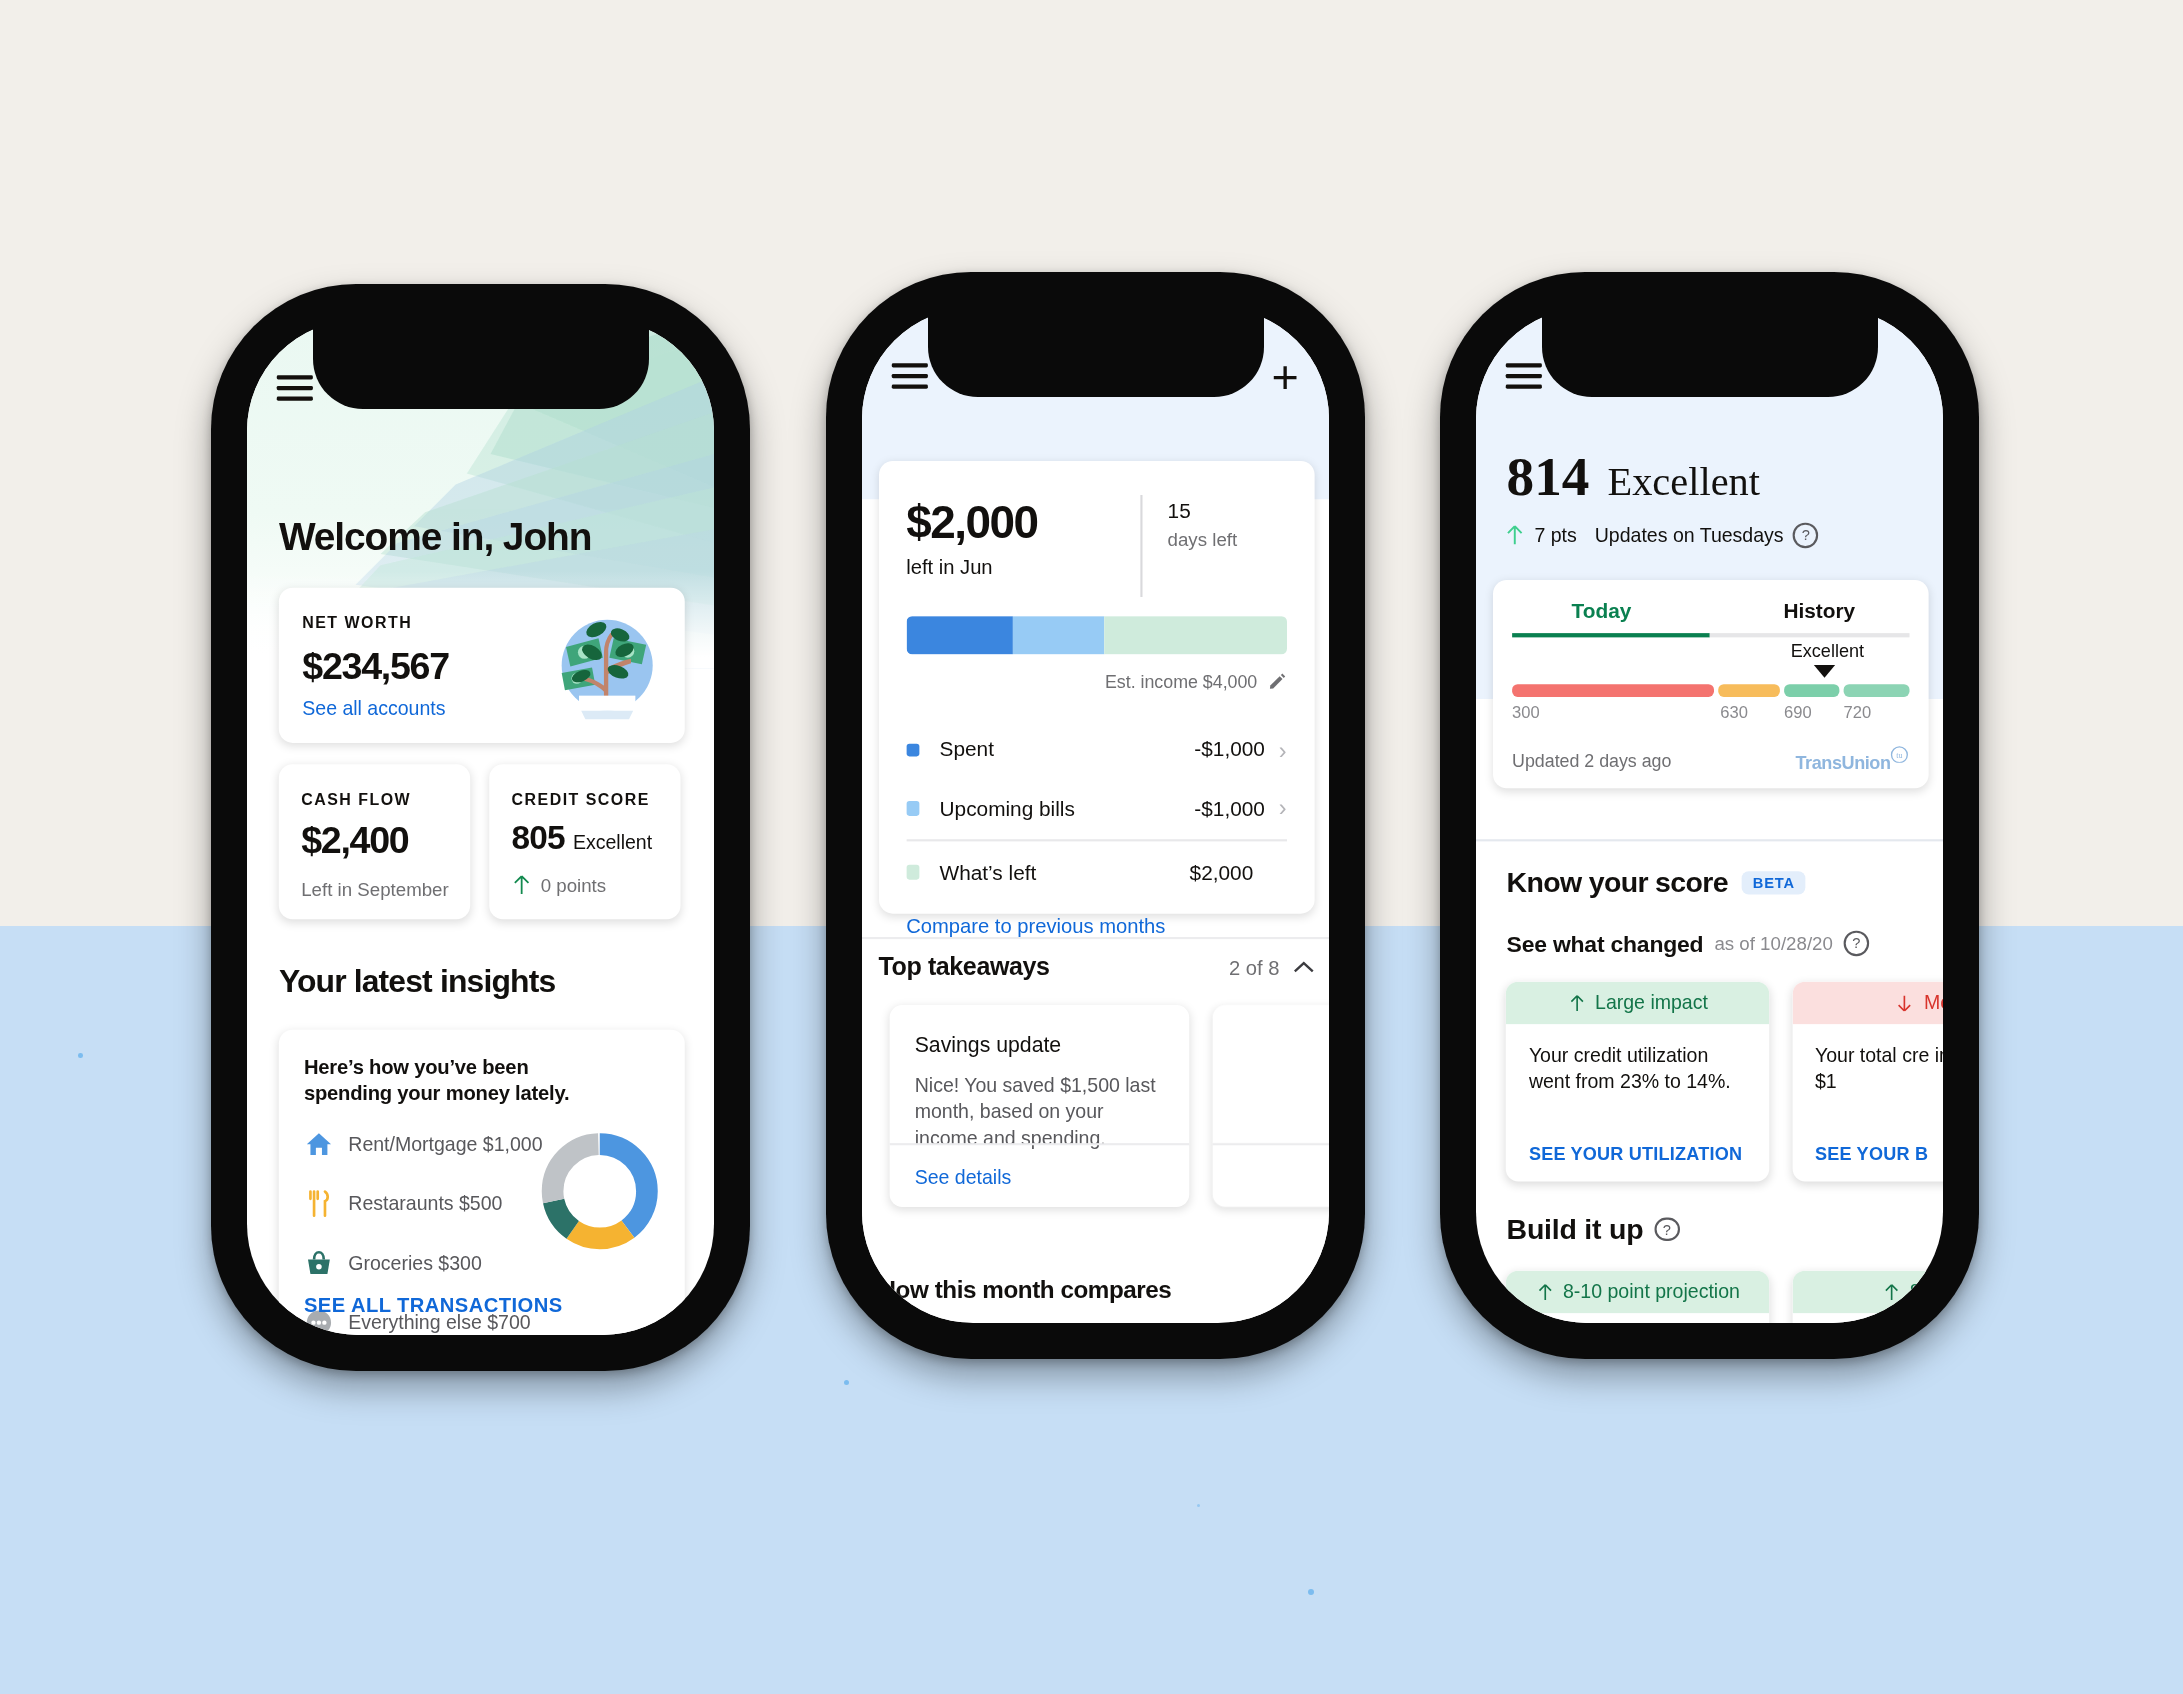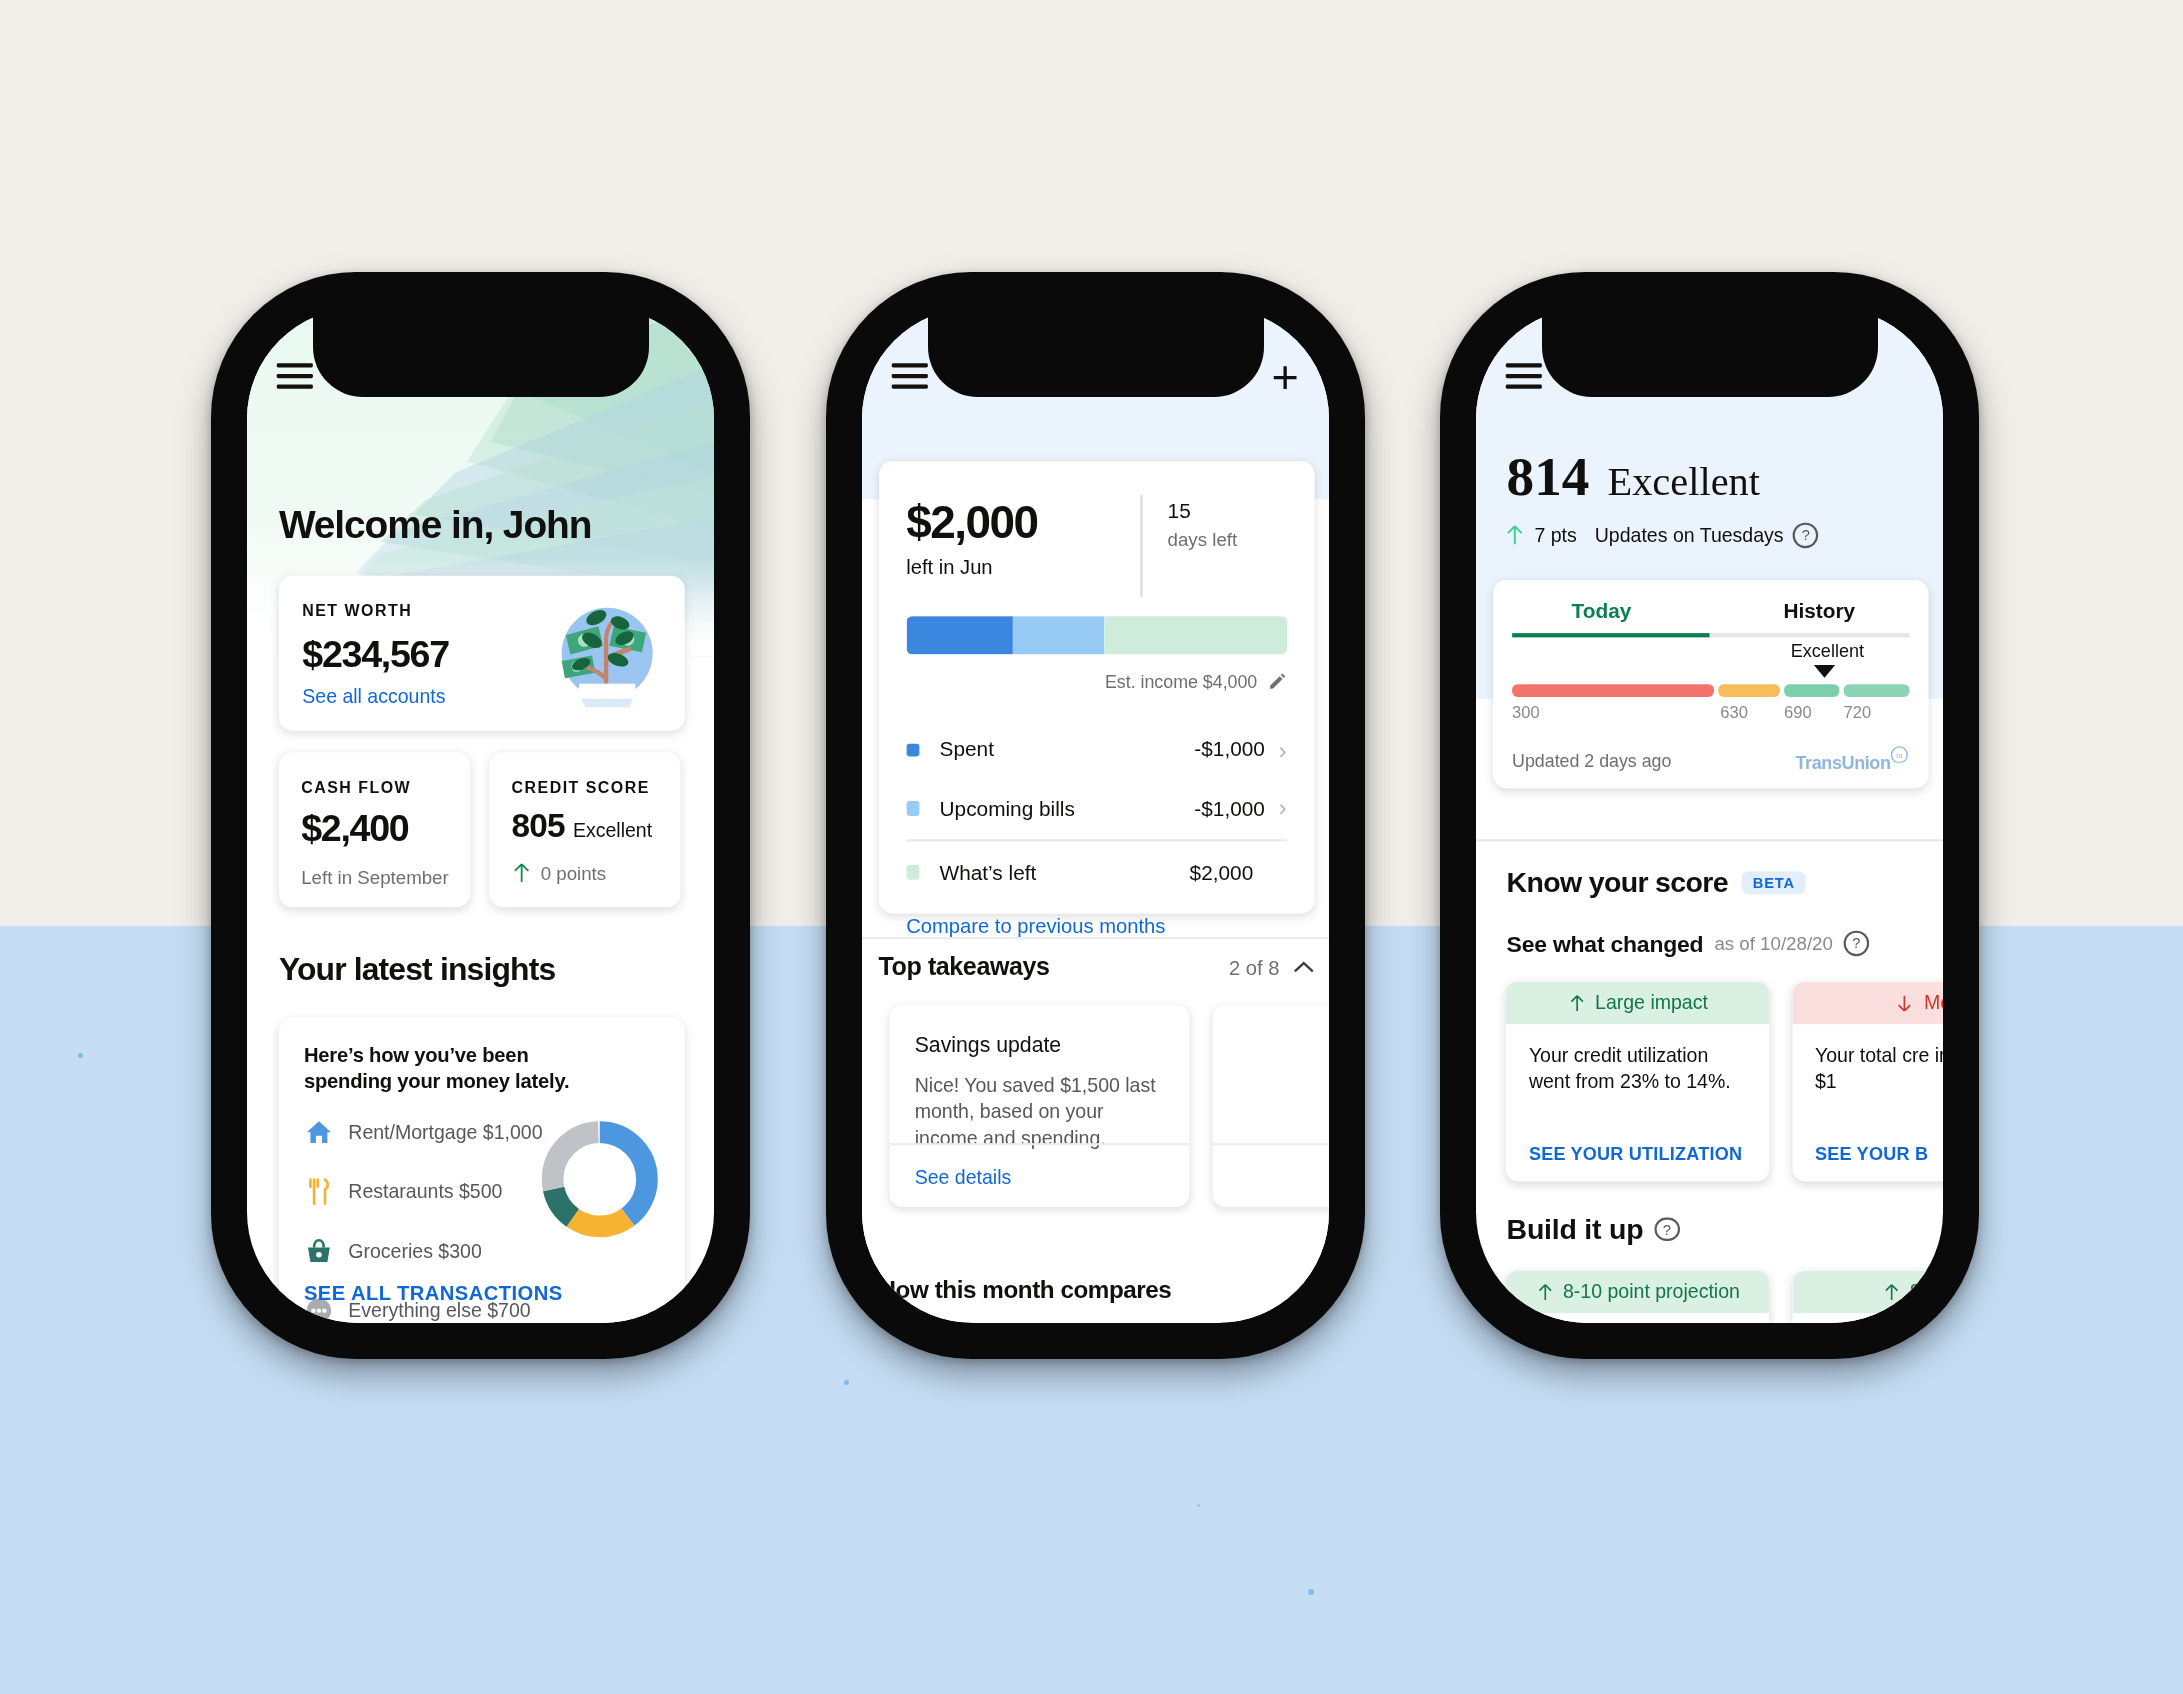--- a/index.html
+++ b/index.html
@@ -129,21 +129,21 @@
 <body>
 
 <div class="bg-beige"></div>
 <div class="bg-blue"></div>
 <div class="bg-speck" style="left:78px;top:1053px;width:4.6px;height:4.6px;"></div>
 <div class="bg-speck" style="left:844px;top:1380px;width:5.2px;height:5.2px;"></div>
 <div class="bg-speck" style="left:1308px;top:1589px;width:5.9px;height:5.9px;"></div>
 <div class="bg-speck" style="left:1197px;top:1504px;width:3.3px;height:3.3px;opacity:.35;"></div>
 <div class="bg-speck" style="left:419px;top:1262px;width:3.3px;height:3.3px;opacity:.3;"></div>
 
-<div id="phone1" class="phone" style="left: 211px; top: 272px; width: 539px; height: 1087px; border-radius: 145px;">
+<div id="phone1" class="phone" style="left: 211px; top: 284px; width: 539px; height: 1087px; border-radius: 145px;">
   <div class="notch" style="width: 336px; height: 89px; border-radius: 0px 0px 50px 50px; top: 36px;"></div>
   <div class="screen" style="inset: 36px; border-radius: 111px;">
       <div style="position: absolute; left: 0px; top: 0px; width: 220px; height: 477px; transform-origin: 0px 0px; transform: scale(2.125);">
 
     <div class="p1-header">
       <svg width="220" height="164" viewBox="0 0 336 250" style="position:absolute;left:0;top:0;">
         <g opacity="0.85">
           <polygon points="250,-10 336,-10 336,120 196,60" fill="#A9DCCA" opacity=".55"></polygon>
           <polygon points="205,40 336,-4 336,135 175,96" fill="#9ED6C2" opacity=".5"></polygon>
           <polygon points="190,60 336,12 336,160 158,110" fill="#B2E0CE" opacity=".45"></polygon>

